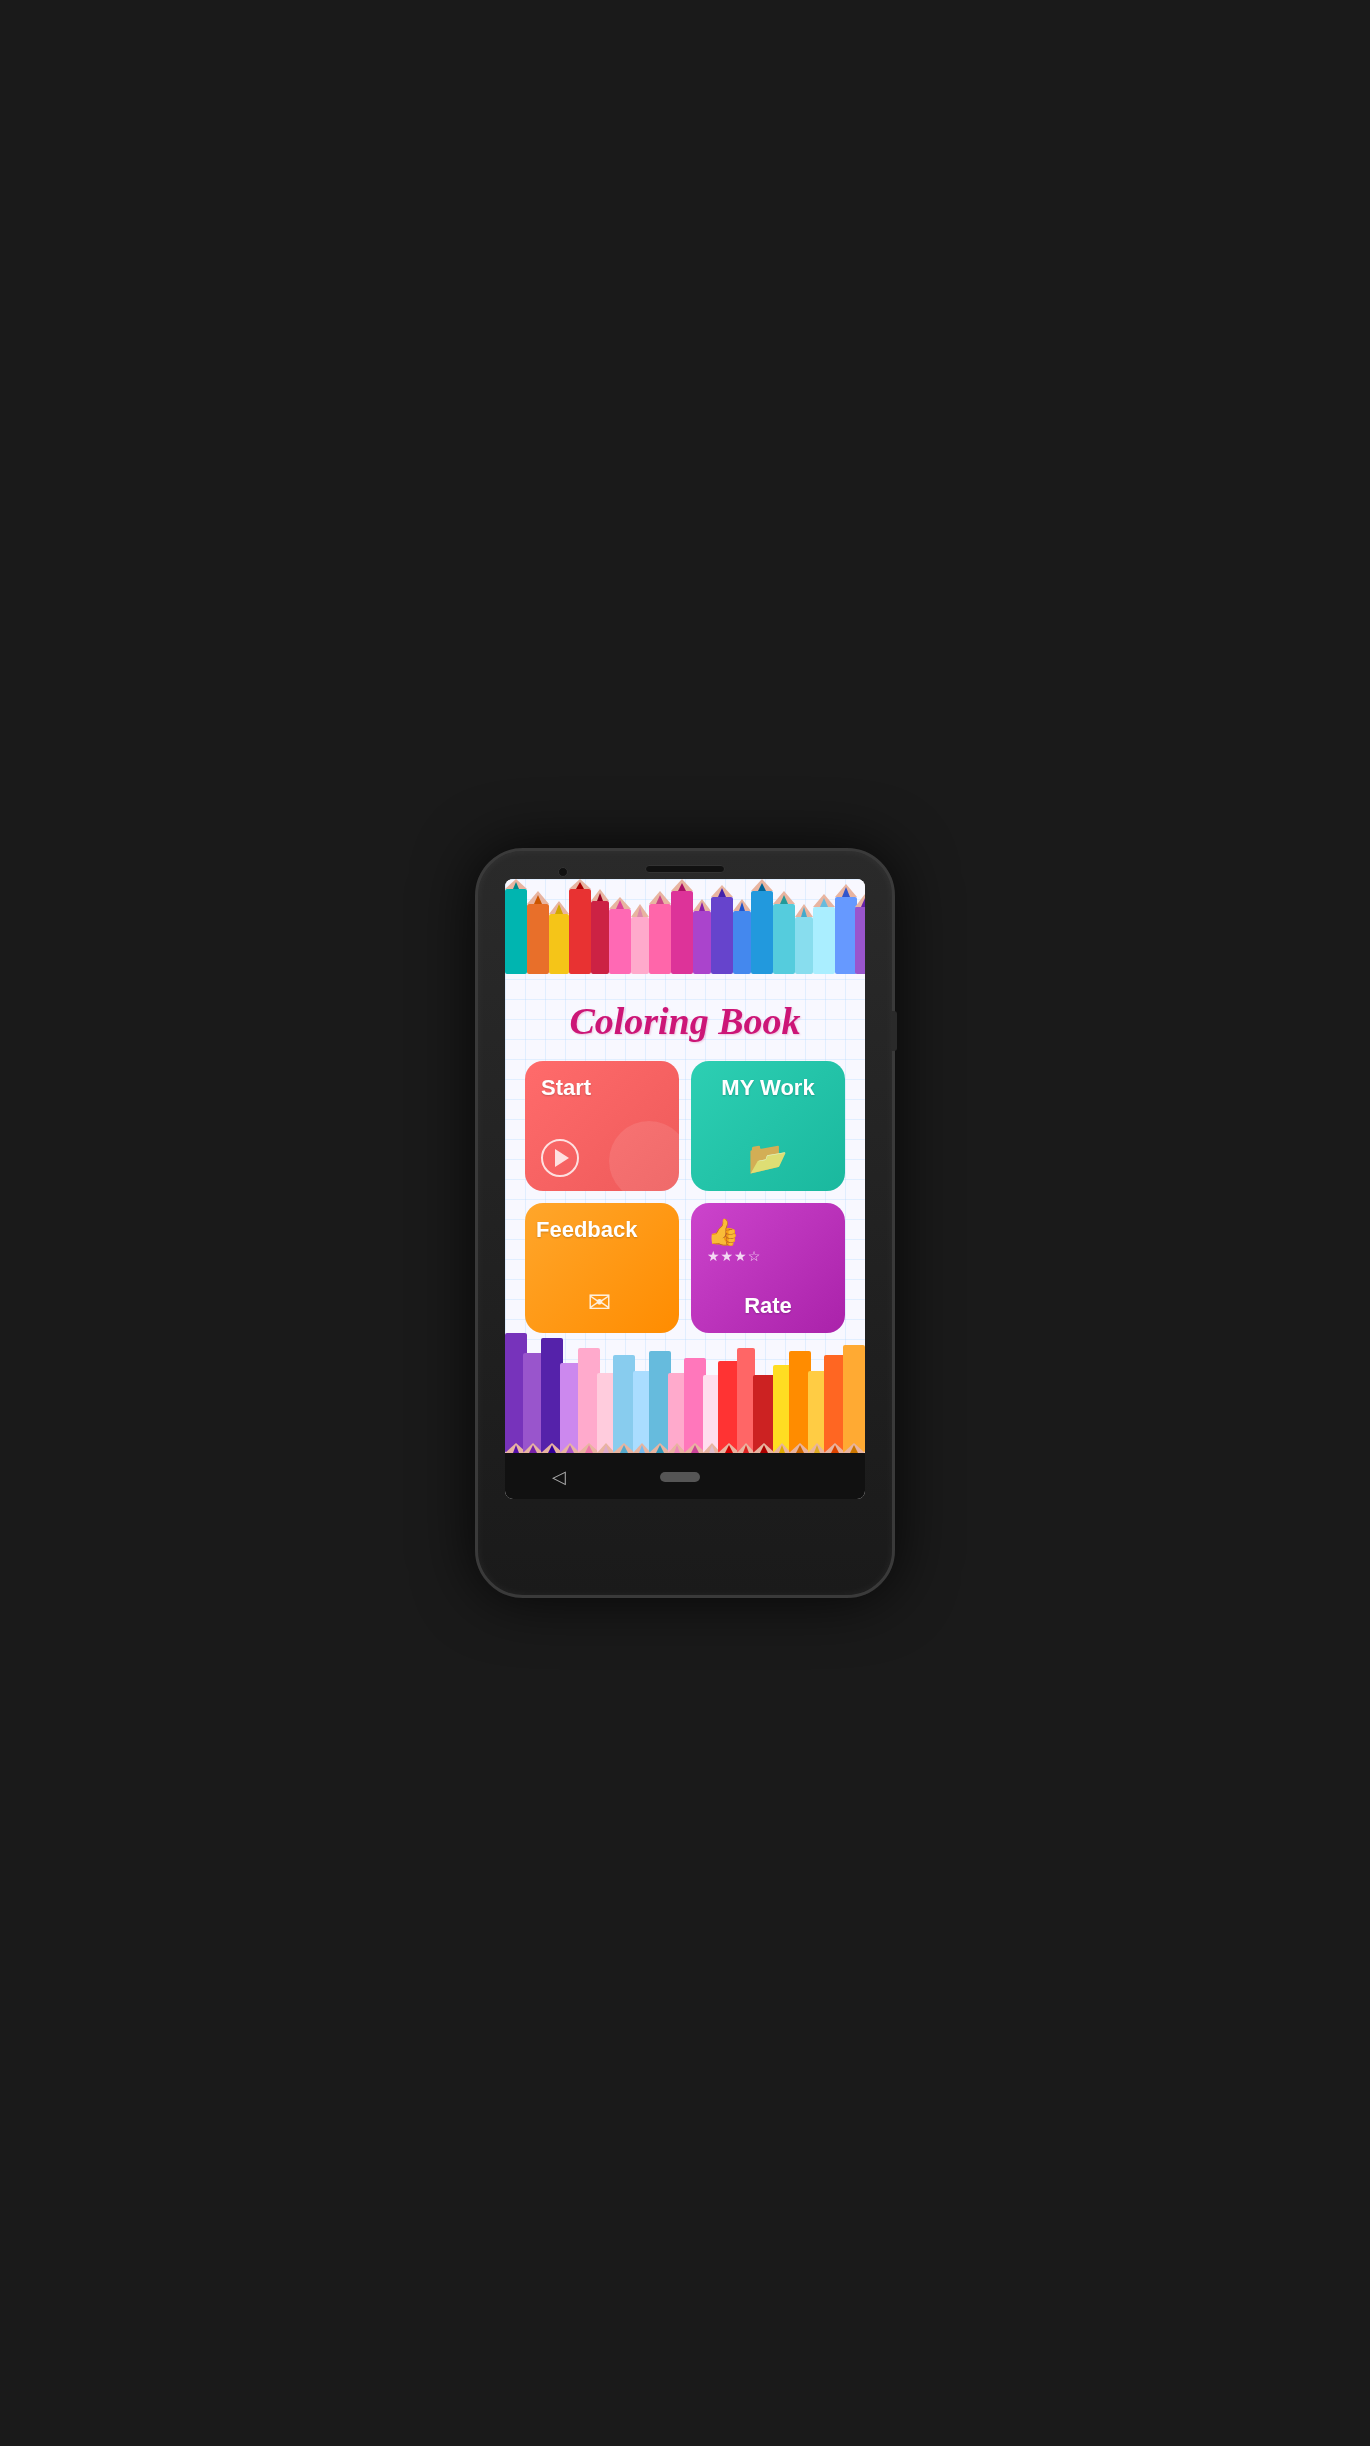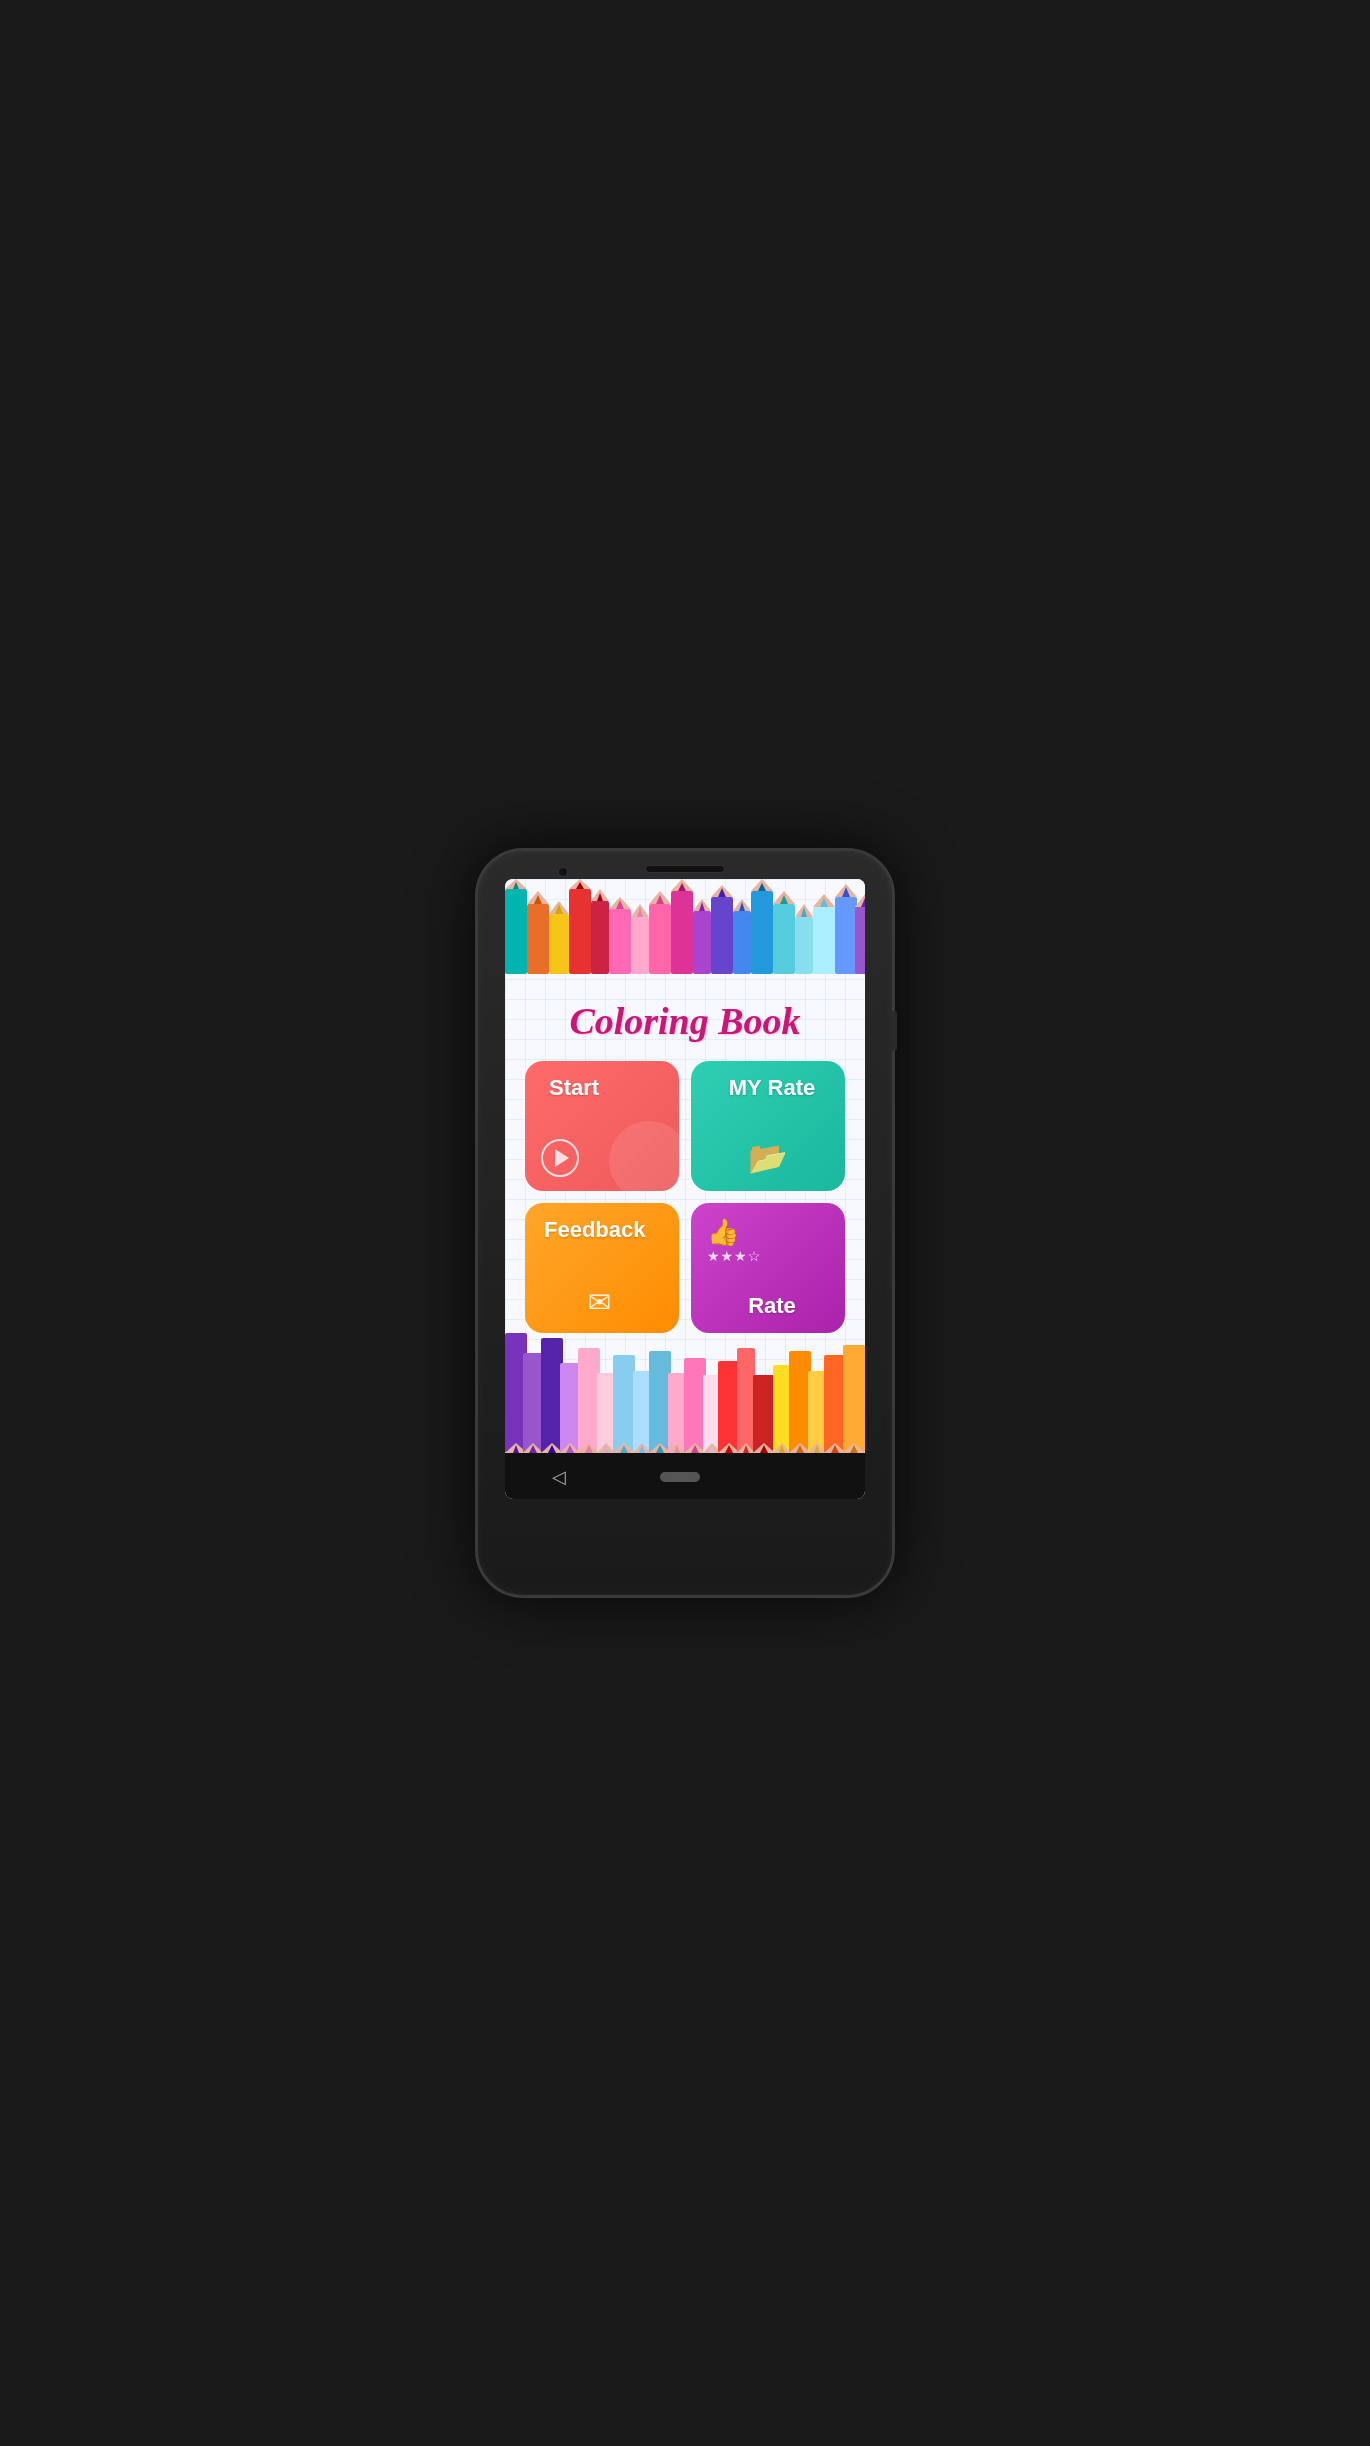--- a/index.html
+++ b/index.html
@@ -139,21 +139,20 @@
       overflow: hidden;
       border: none;
       outline: none;
     }
 
     .btn-label {
       font-size: 22px;
       font-weight: bold;
       color: white;
       text-shadow: 0 1px 2px rgba(0,0,0,0.2);
-      margin-left: 8px;
     }
 
     
     .btn-start {
       background: linear-gradient(135deg, #ff6b6b 0%, #ee5a5a 100%);
     }
     .btn-start::after {
       content: '';
       position: absolute;
       right: -10px;
@@ -358,21 +357,21 @@
       <div class="app-title">Coloring Book</div>
 
       <div class="buttons-grid">
 
         <button class="menu-btn btn-start">
           <span class="btn-label">Start</span>
           <div class="icon-play"></div>
         </button>
 
         <button class="menu-btn btn-mywork">
-          <span class="btn-label">MY Rate</span>
+          <span class="btn-label">MY Work</span>
           <span class="icon-folder">📂</span>
         </button>
 
         <button class="menu-btn btn-feedback">
           <span class="btn-label">Feedback</span>
           <span class="icon-mail">✉</span>
         </button>
 
         <button class="menu-btn btn-rate">
           <div class="icon-rate-container">

